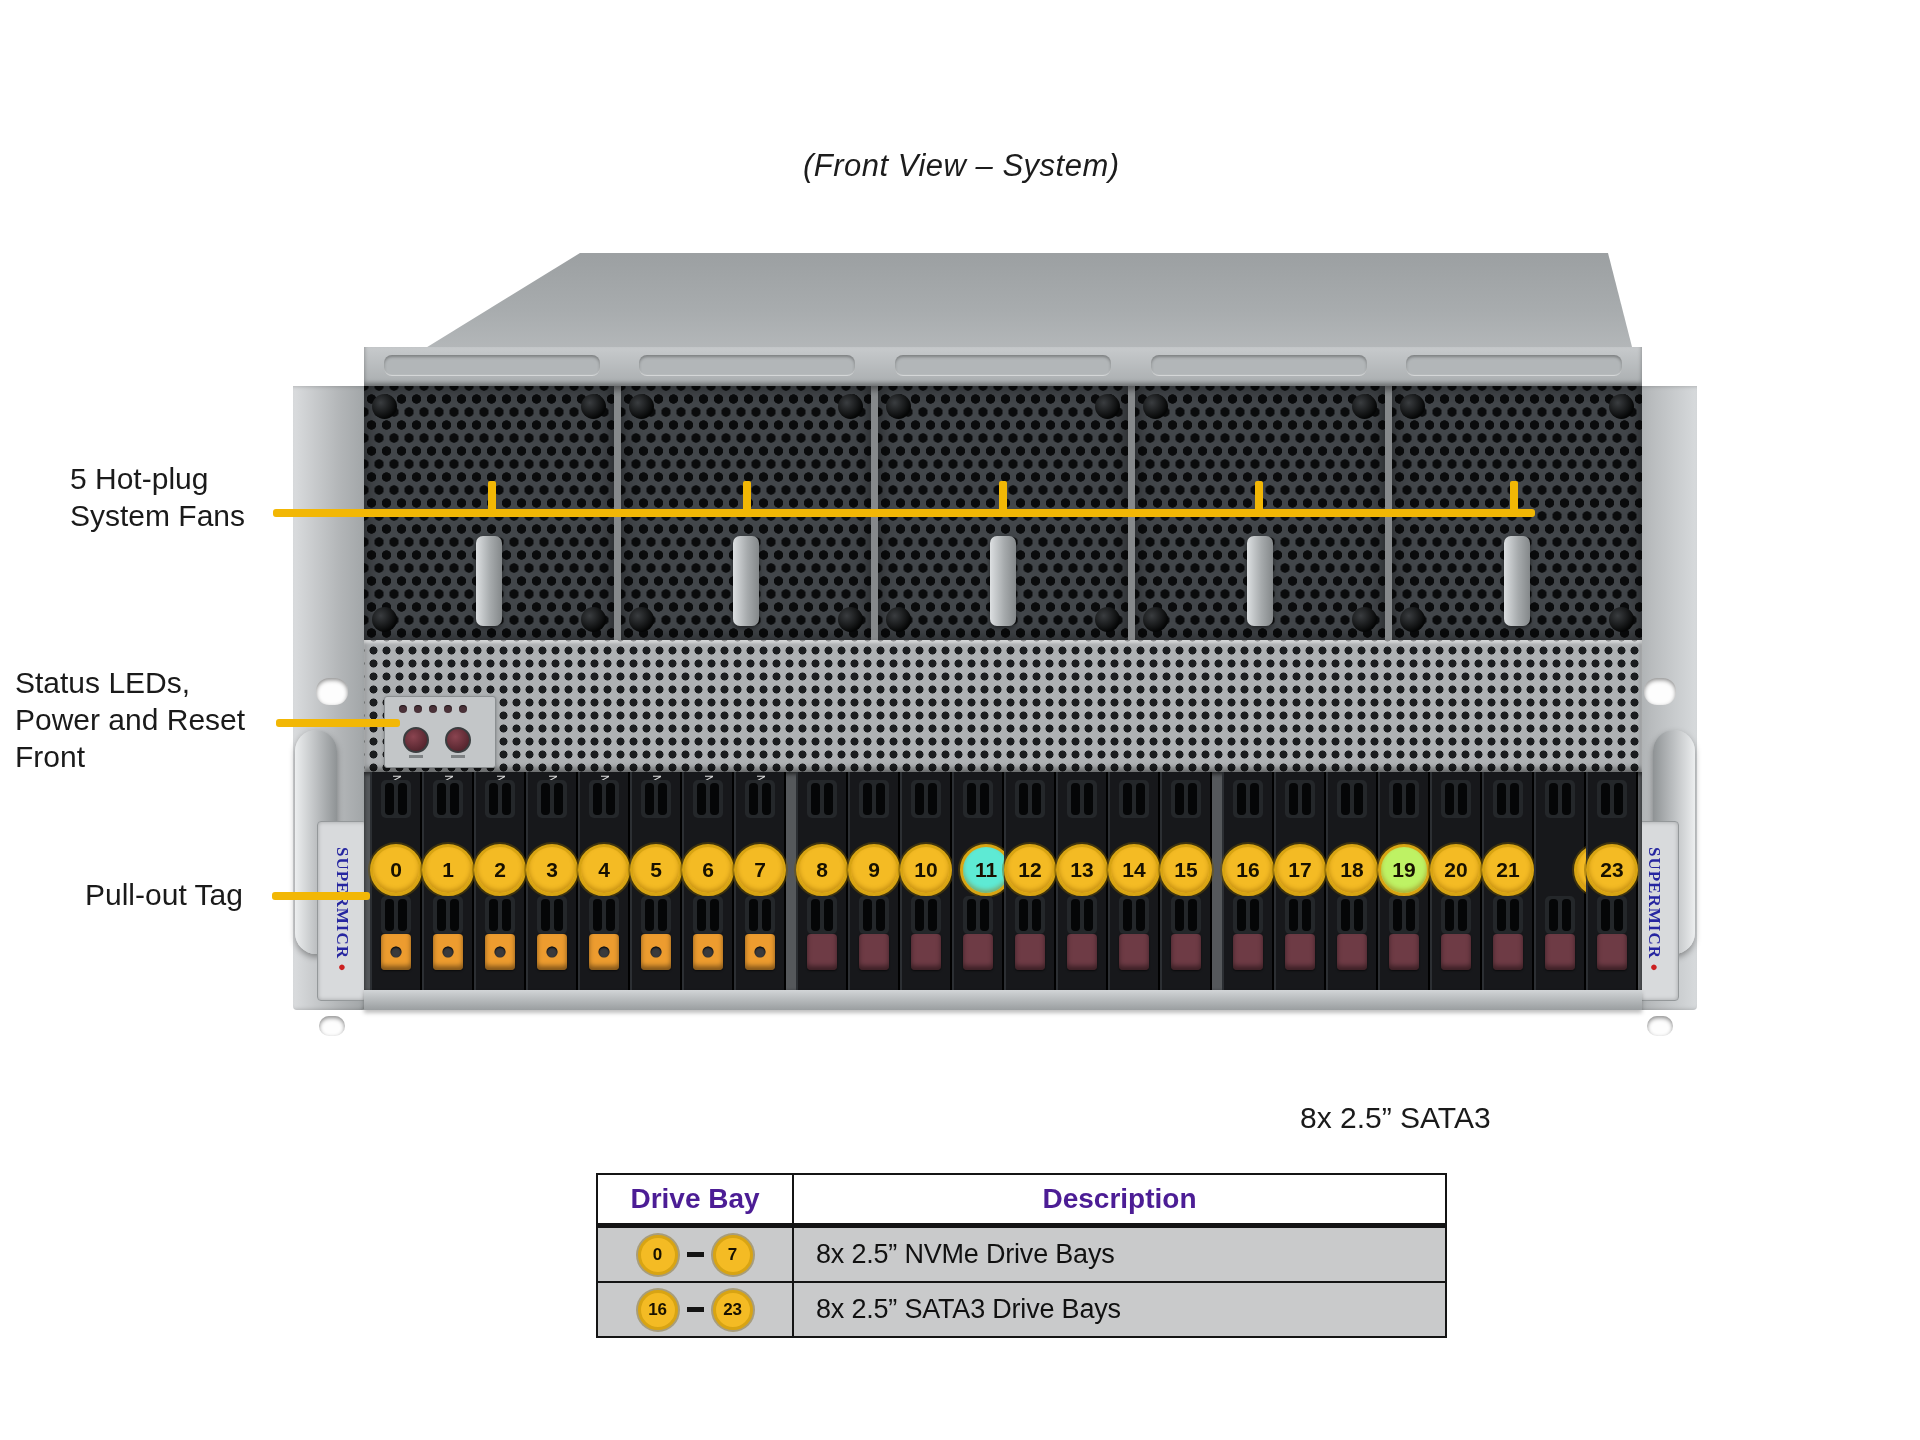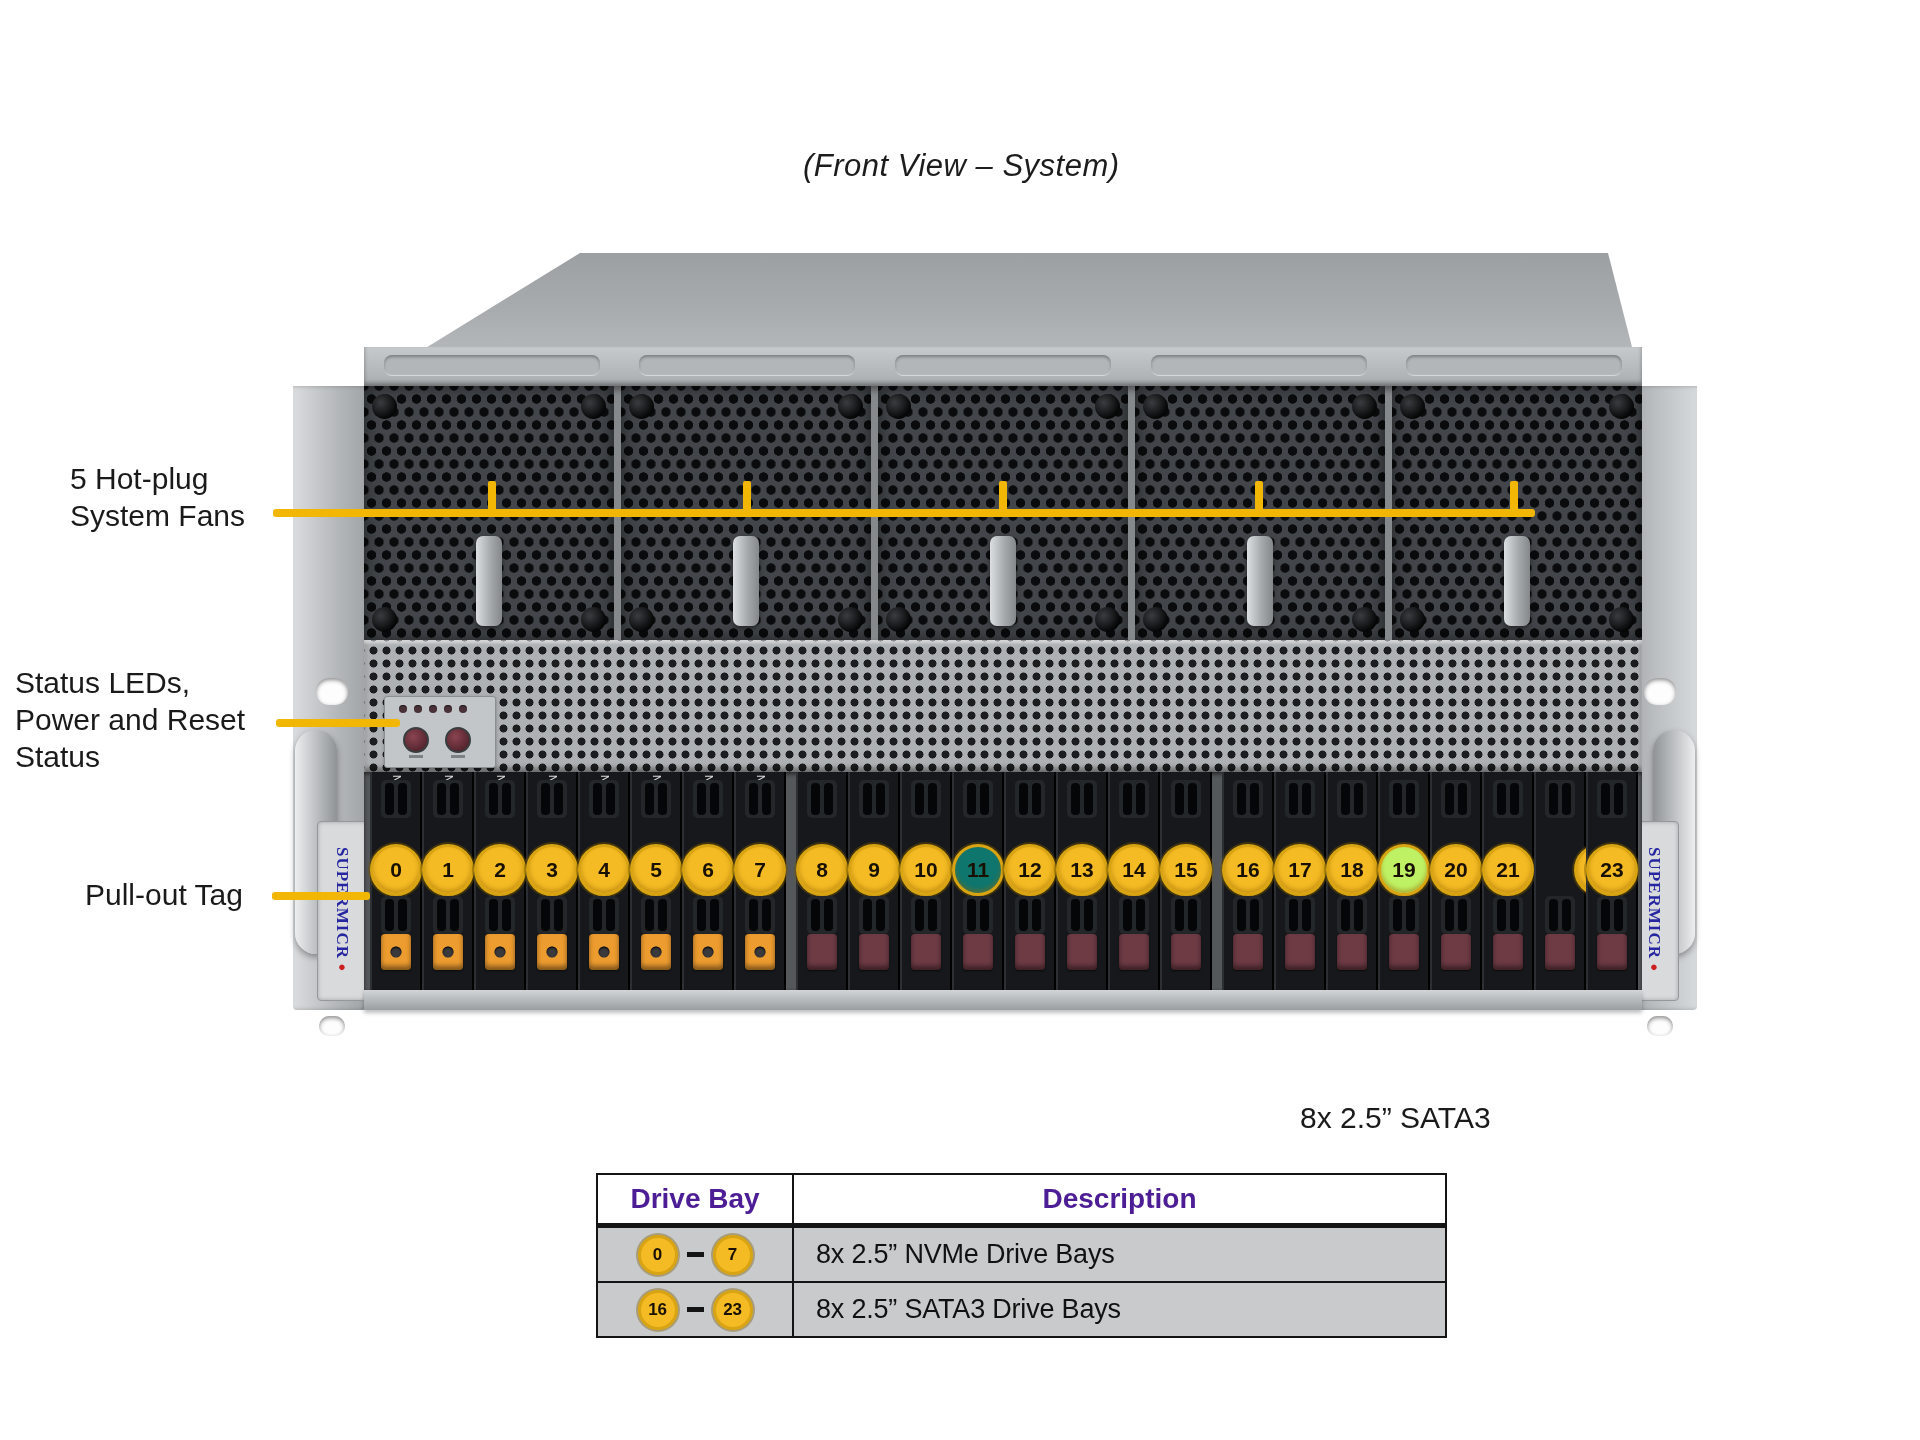--- a/index.html
+++ b/index.html
@@ -133,21 +133,21 @@
 
   <div class="title">(Front View – System)</div>
 
   <div class="callout-label" id="lbl-fans">
     <div>5 Hot-plug</div>
     <div>System Fans</div>
   </div>
   <div class="callout-label" id="lbl-status">
     <div>Status LEDs,</div>
     <div>Power and Reset</div>
-    <div>Status</div>
+    <div>Front</div>
   </div>
   <div class="callout-label" id="lbl-pullout">
     <div>Pull-out Tag</div>
   </div>
 
   <div class="cline" id="cl-fans" style="background: rgb(242, 183, 5);"></div>
   <div class="cline" id="cl-status" style="background: rgb(242, 183, 5);"></div>
   <div class="cline" id="cl-pullout" style="background: rgb(242, 183, 5);"></div>
   <div id="tick-layer">
       <div class="ctick" style="left: 487.8px; background: rgb(242, 183, 5);"></div>
@@ -312,21 +312,21 @@
             <div class="latch maroon" style="background: rgb(110, 59, 69);"></div>
           </div>
           <div class="drive-slot">
             <div class="cut c1"></div>
             <div class="drive-badge" style="background: rgb(244, 187, 36); border: 3px solid rgb(216, 164, 19);">10</div>
             <div class="cut c2"></div>
             <div class="latch maroon" style="background: rgb(110, 59, 69);"></div>
           </div>
           <div class="drive-slot">
             <div class="cut c1"></div>
-            <div class="drive-badge" style="background: #0f766e; border: 3px solid rgb(216, 164, 19);">11</div>
+            <div class="drive-badge" style="background: #5eead4; border: 3px solid rgb(216, 164, 19); margin-left: 8px;">11</div>
             <div class="cut c2"></div>
             <div class="latch maroon" style="background: rgb(110, 59, 69);"></div>
           </div>
           <div class="drive-slot">
             <div class="cut c1"></div>
             <div class="drive-badge" style="background: rgb(244, 187, 36); border: 3px solid rgb(216, 164, 19);">12</div>
             <div class="cut c2"></div>
             <div class="latch maroon" style="background: rgb(110, 59, 69);"></div>
           </div>
           <div class="drive-slot">

